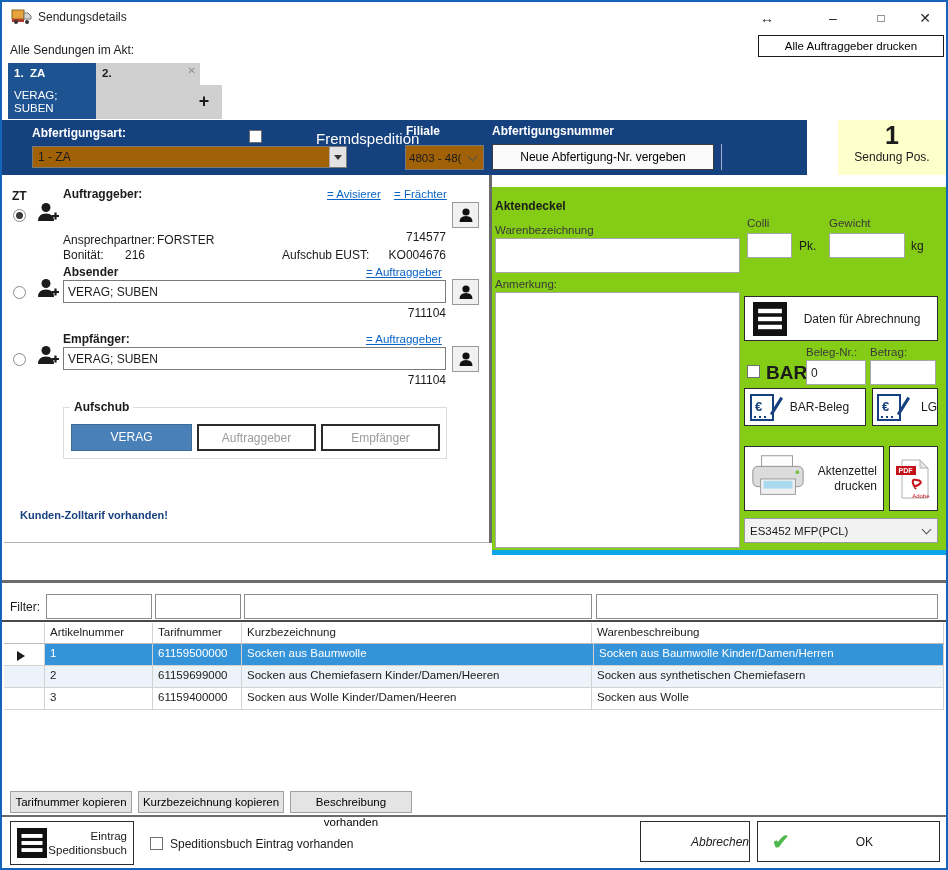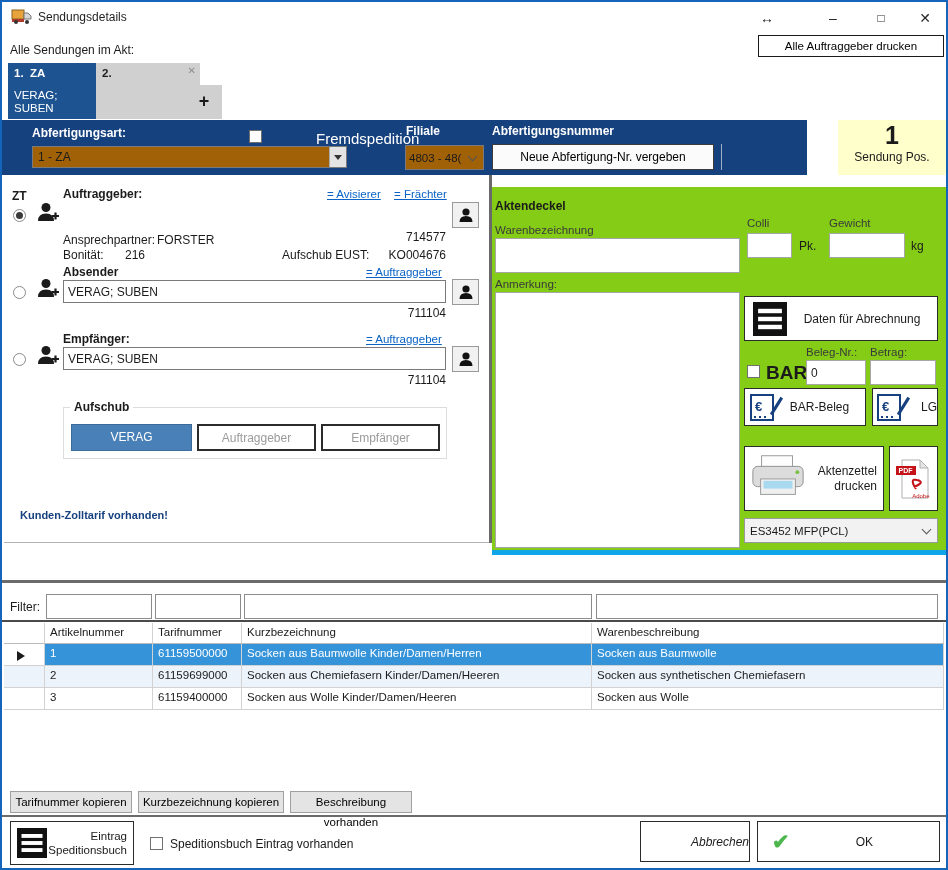--- a/index.html
+++ b/index.html
@@ -311,22 +311,22 @@
       <div class="gc c2">Tarifnummer</div>
       <div class="gc c3">Kurzbezeichnung</div>
       <div class="gc c4">Warenbeschreibung</div>
     </div>
     <div class="grow row-sel">
       <div class="gc c0" style="display:flex; align-items:center;">
           <span class="sel-arrow"></span>
         </div>
       <div class="gc c1">1</div>
       <div class="gc c2">61159500000</div>
+      <div class="gc c4">Socken aus Baumwolle</div>
       <div class="gc c3">Socken aus Baumwolle Kinder/Damen/Herren</div>
-      <div class="gc c4">Socken aus Baumwolle</div>
     </div>
     <div class="grow row-alt">
       <div class="gc c0"></div>
       <div class="gc c1">2</div>
       <div class="gc c2">61159699000</div>
       <div class="gc c3">Socken aus Chemiefasern Kinder/Damen/Heeren</div>
       <div class="gc c4">Socken aus synthetischen Chemiefasern</div>
     </div>
     <div class="grow">
       <div class="gc c0"></div>

